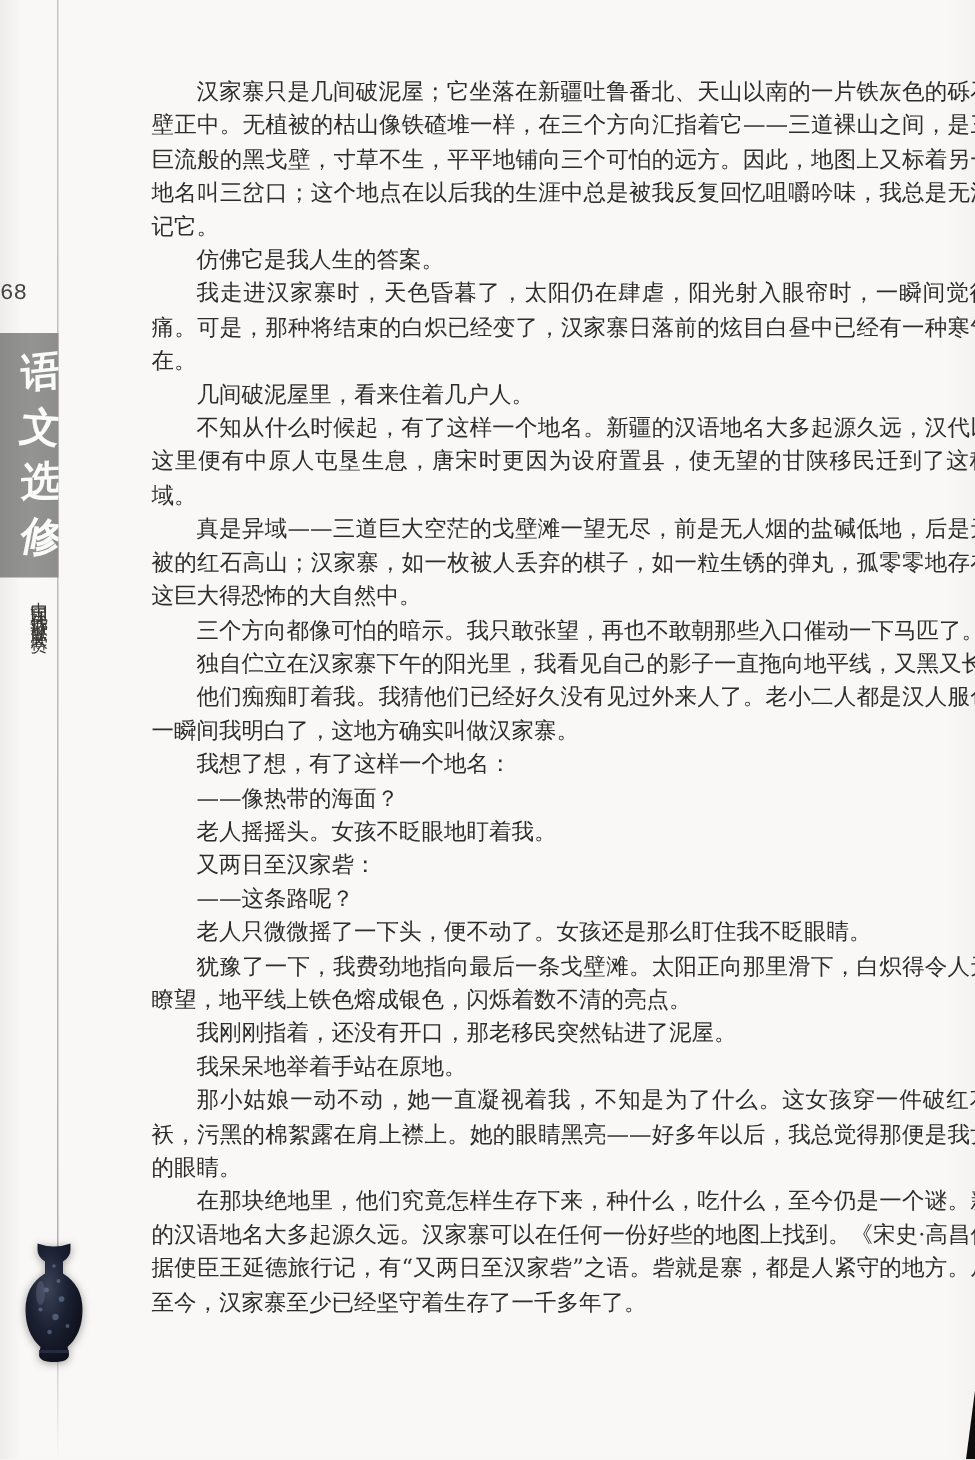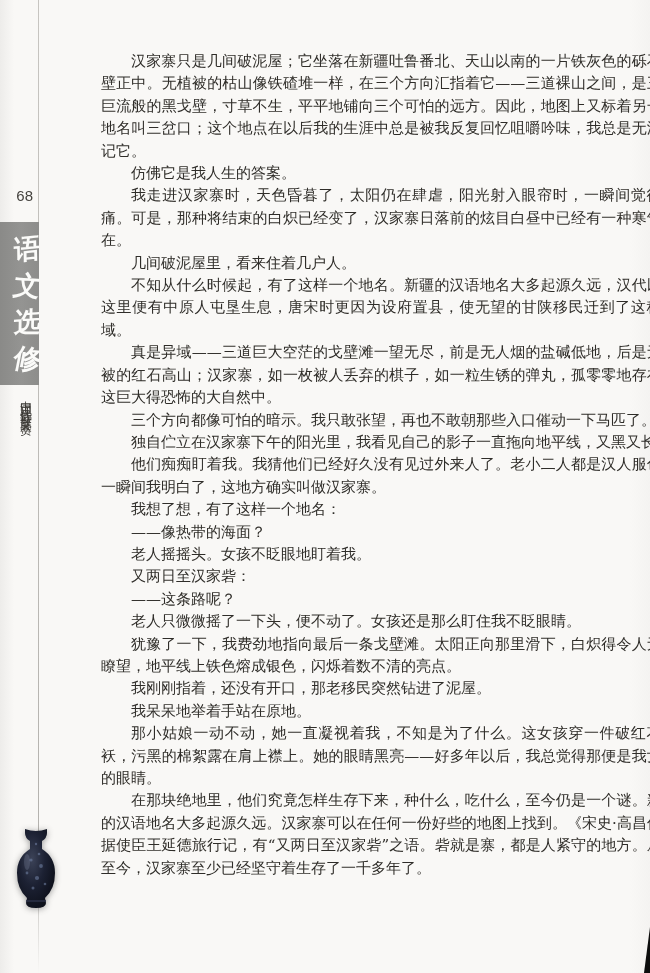--- a/index.html
+++ b/index.html
@@ -14,22 +14,22 @@
     background:linear-gradient(90deg,#edecea 0px,#f9f8f6 14px,#f9f8f6 630px,#f4f3f1 650px);
   }
   
   .rule{
     position:absolute;left:38px;top:0;width:1px;height:100%;
     background:linear-gradient(#c7c5c1,#b4b2ae 88%,rgba(180,178,174,0));
   }
   
   .pagenum{
     position:absolute;left:0;top:187px;width:33px;
-    text-align:right;font-size:15px;color:#45433f;
-    font-family:Liberation Sans, sans-serif;
+    text-align:left;font-size:15px;color:#45433f;
+    font-family:Liberation Mono, monospace;
   }
   
   .tab{
     position:absolute;left:0;top:222px;width:39px;height:163px;
     background:linear-gradient(90deg,#8a8a88,#949492 55%,#8d8d8b);
     display:flex;flex-direction:column;align-items:flex-end;
     justify-content:space-evenly;box-sizing:border-box;
     padding:3px 0 3px 0;overflow:hidden;
   }
   .tchar{

